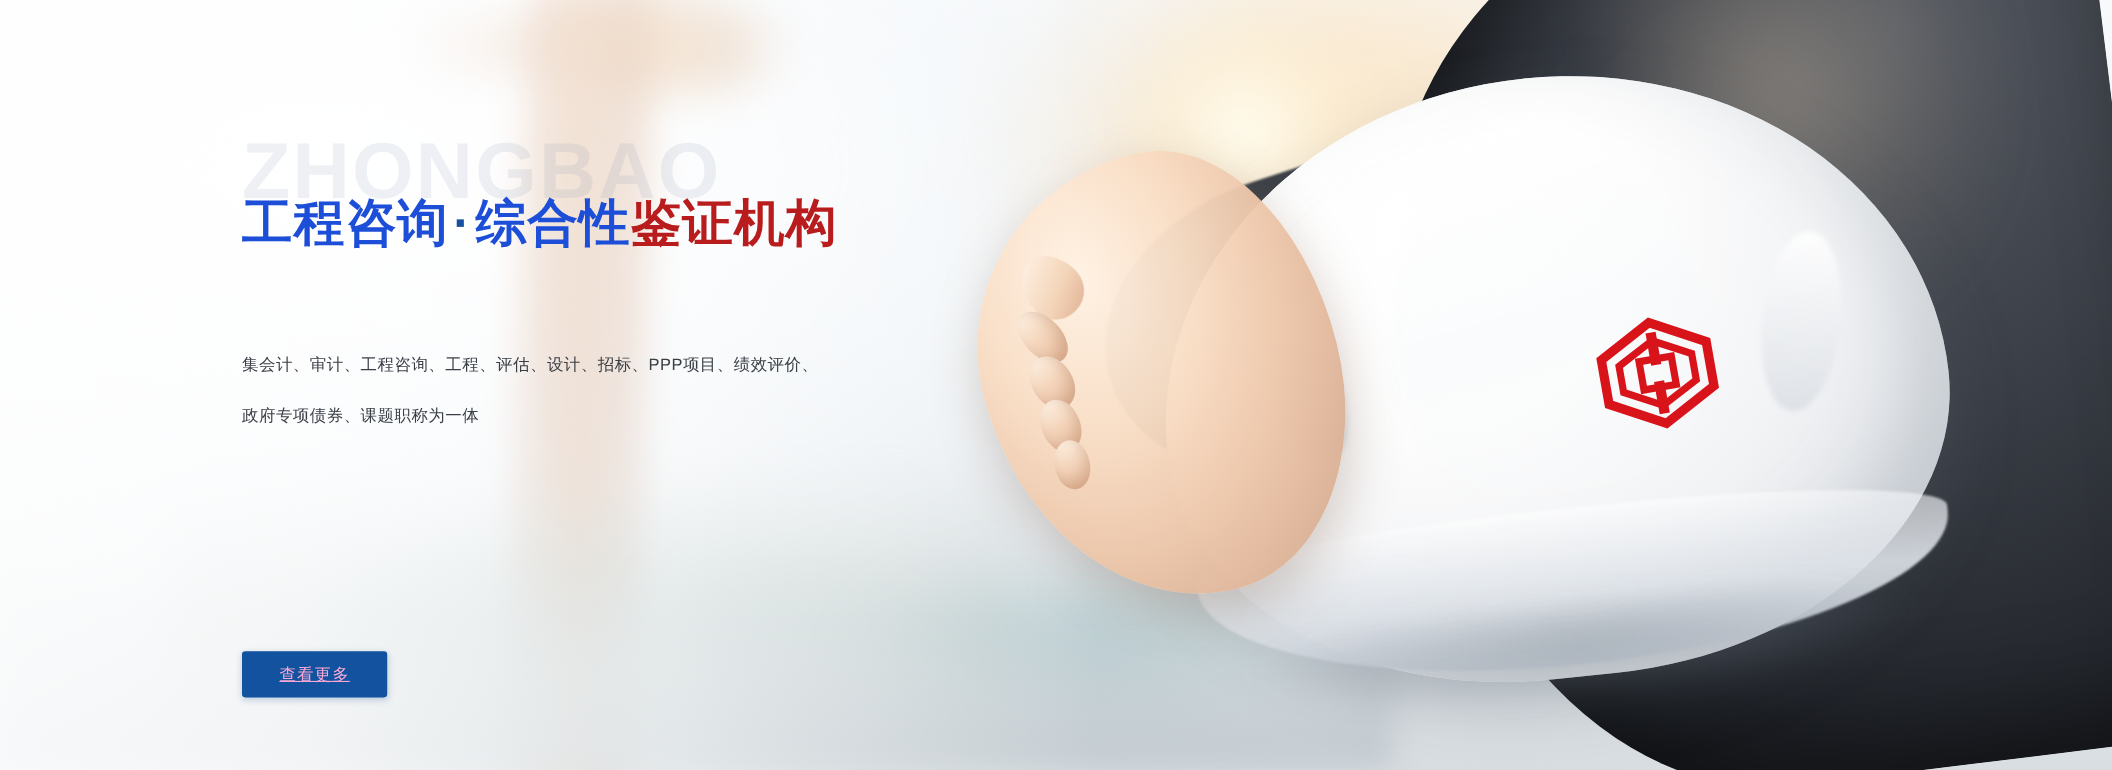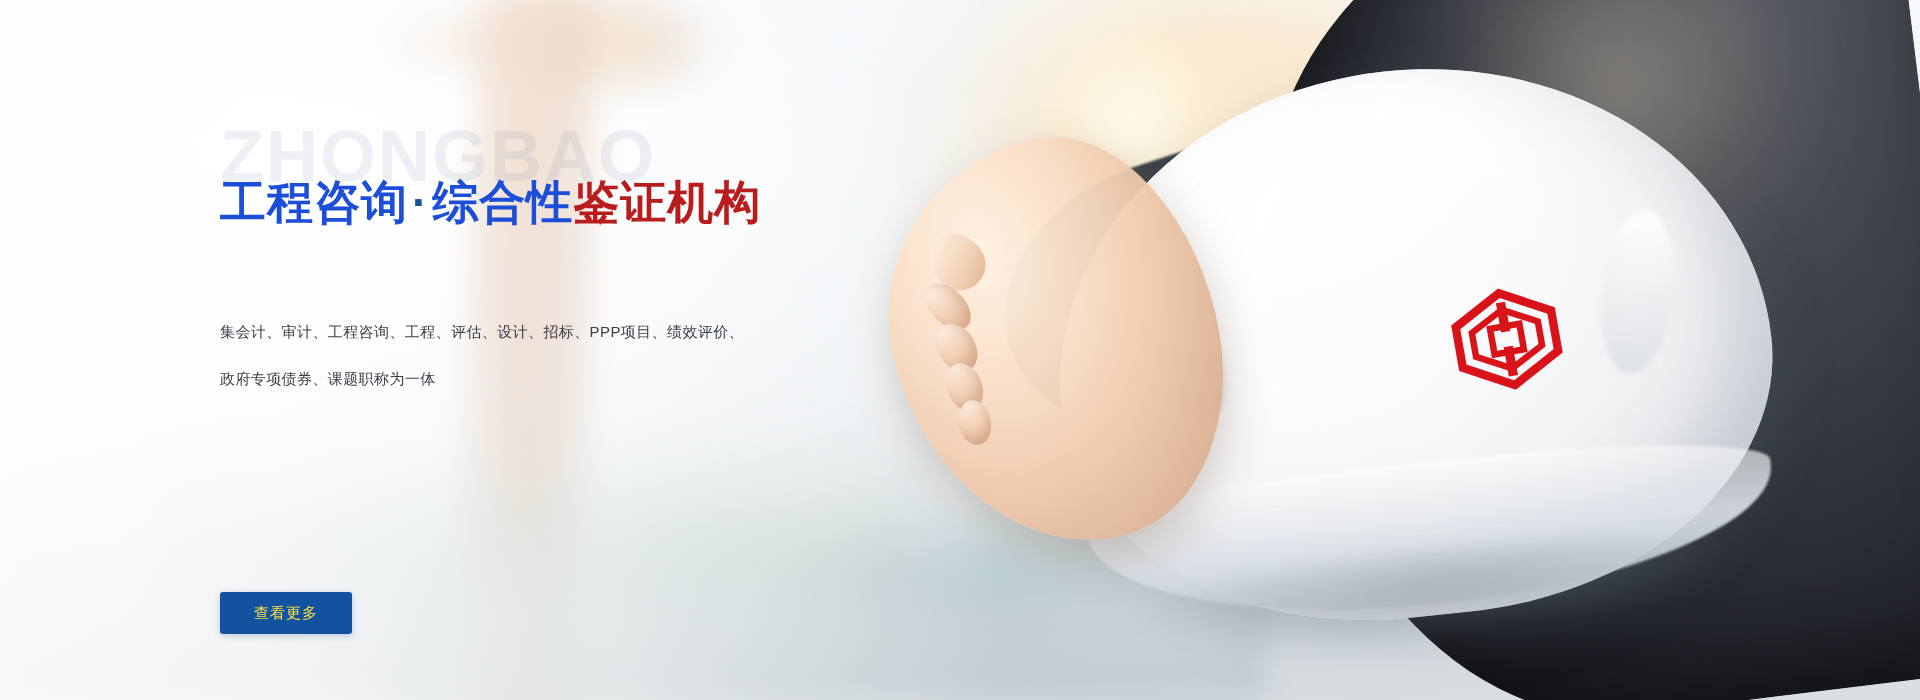--- a/index.html
+++ b/index.html
@@ -251,27 +251,28 @@
     letter-spacing:.4px;
   }
   .desc div{ white-space:nowrap; }
 
   .cta{
     position:absolute; left:0; top:284px;
     display:inline-flex;
     align-items:center; justify-content:center;
     width:132px; height:42px;
     background:#12529f;
-    color:#fde047;
+    color:#f9a8d4;
     font-size:15px;
     letter-spacing:1px;
     border:none;
     border-radius:3px;
     cursor:pointer;
     box-shadow:0 2px 6px rgba(18,82,159,.25);
+    text-decoration:underline;
   }
 </style>
 </head>
 <body>
 
 <div class="banner">
 
   <div class="bg">
     <div class="bg-sky"></div>
     <div class="bg-wash-l"></div>

